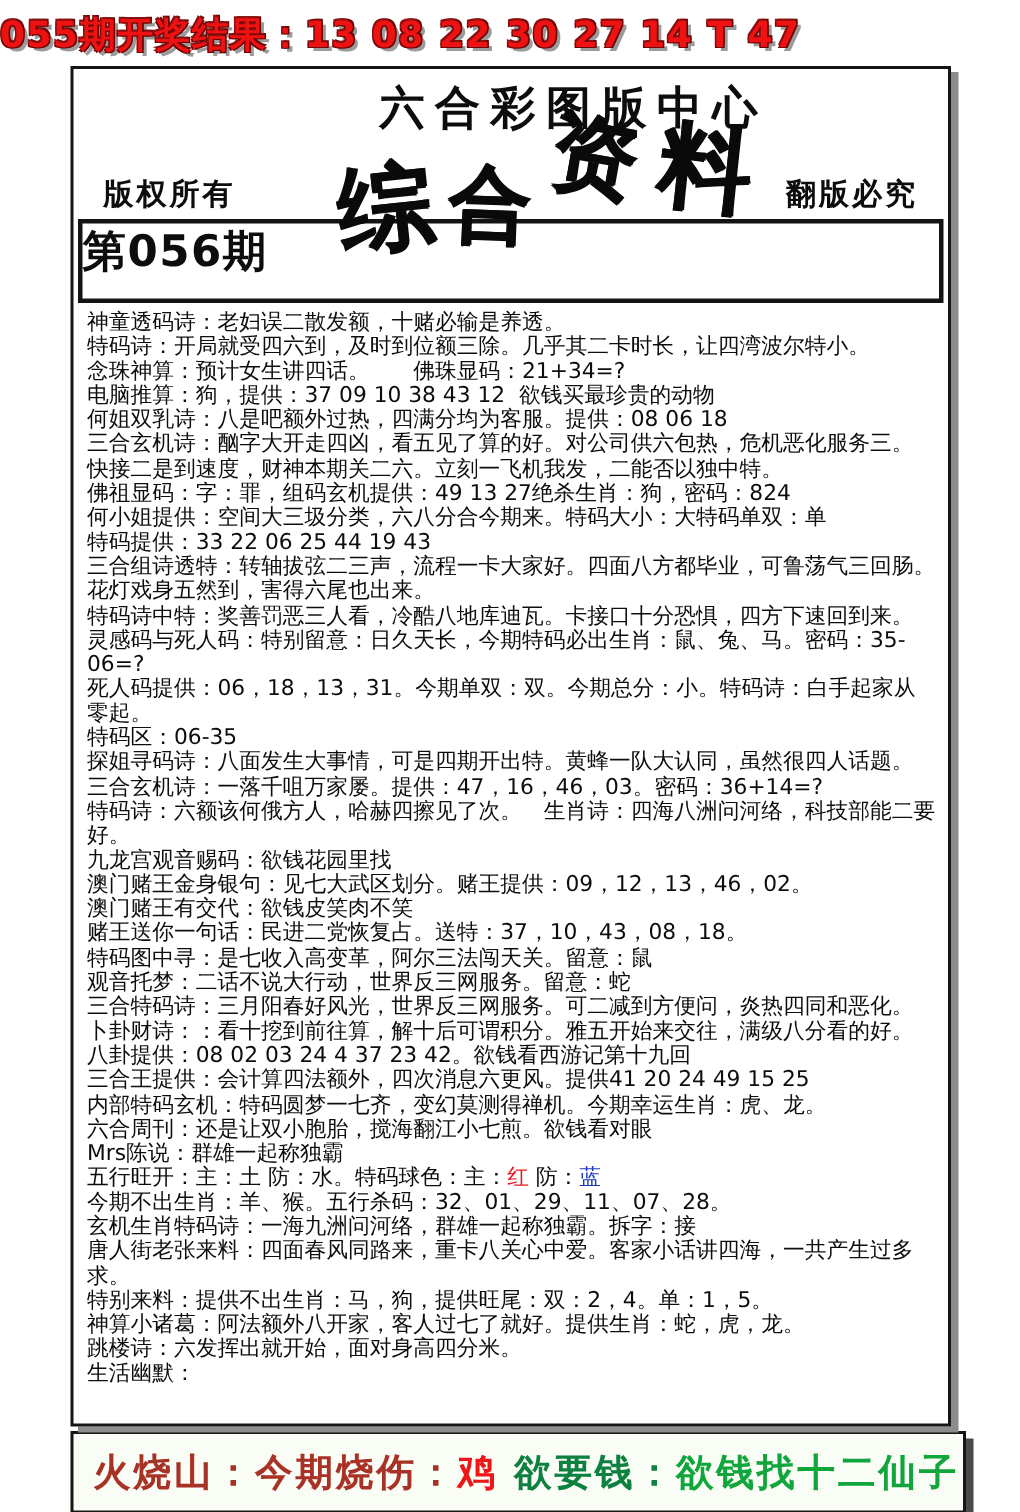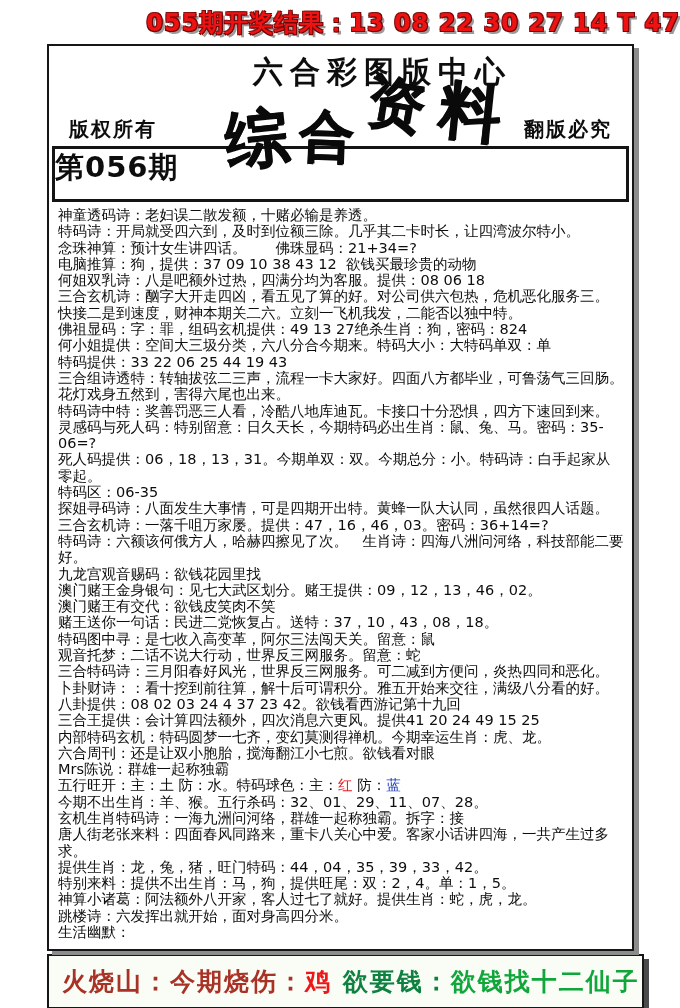--- a/index.html
+++ b/index.html
@@ -3,21 +3,21 @@
 <meta charset="utf-8">
 <style>
   html,body{margin:0;padding:0;}
   body{
     width:680px;height:1008px;background:#ffffff;
     font-family:"DejaVu Sans",sans-serif;color:#0d0d0d;
     position:relative;overflow:hidden;
   }
   
   .banner{
-    height:37px;padding-top:7px;text-align:right;
+    height:37px;padding-top:7px;text-align:left;
     font-size:24px;font-weight:bold;letter-spacing:1px;
     color:#ee1212;
     text-shadow:1px 1px 0 #6a0404,-1px -1px 0 #8a1010,1px -1px 0 #6a0404,-1px 1px 0 #6a0404,3px 3px 0 #9b9b9b;
   }
   
   .sheet{
     position:relative;margin-left:47px;width:583px;
     border:2px solid #161616;background:#ffffff;
     box-shadow:5px 4px 0 #8c8c8c;
   }
@@ -106,21 +106,20 @@
       <div class="line"><span>卜卦财诗：：看十挖到前往算，解十后可谓积分。雅五开始来交往，满级八分看的好。</span></div>
       <div class="line"><span>八卦提供：08 02 03 24 4 37 23 42。欲钱看西游记第十九回</span></div>
       <div class="line"><span>三合王提供：会计算四法额外，四次消息六更风。提供41 20 24 49 15 25</span></div>
       <div class="line"><span>内部特码玄机：特码圆梦一七齐，变幻莫测得禅机。今期幸运生肖：虎、龙。</span></div>
       <div class="line"><span>六合周刊：还是让双小胞胎，搅海翻江小七煎。欲钱看对眼</span></div>
       <div class="line"><span>Mrs陈说：群雄一起称独霸</span></div>
       <div class="line"><span>五行旺开：主：土 防：水。特码球色：主：</span><span style="color: rgb(232, 22, 29);">红</span><span> 防：</span><span style="color: rgb(27, 57, 192);">蓝</span></div>
       <div class="line"><span>今期不出生肖：羊、猴。五行杀码：32、01、29、11、07、28。</span></div>
       <div class="line"><span>玄机生肖特码诗：一海九洲问河络，群雄一起称独霸。拆字：接</span></div>
       <div class="line"><span>唐人街老张来料：四面春风同路来，重卡八关心中爱。客家小话讲四海，一共产生过多求。</span></div>
-      <div class="line"><span>提供生肖：龙，兔，猪，旺门特码：44，04，35，39，33，42。</span></div>
       <div class="line"><span>特别来料：提供不出生肖：马，狗，提供旺尾：双：2，4。单：1，5。</span></div>
       <div class="line"><span>神算小诸葛：阿法额外八开家，客人过七了就好。提供生肖：蛇，虎，龙。</span></div>
       <div class="line"><span>跳楼诗：六发挥出就开始，面对身高四分米。</span></div>
       <div class="line"><span>生活幽默：</span></div>
     </div>
 </div>
 
 <div class="footer">
   <span><span style="color: rgb(169, 50, 38);">火烧山：今期烧伤：</span><span style="color: rgb(238, 22, 22);">鸡</span><span style="color: rgb(14, 128, 64);"> 欲要钱：</span><span style="color: rgb(17, 166, 59);">欲钱找十二仙子</span></span>
 </div>

